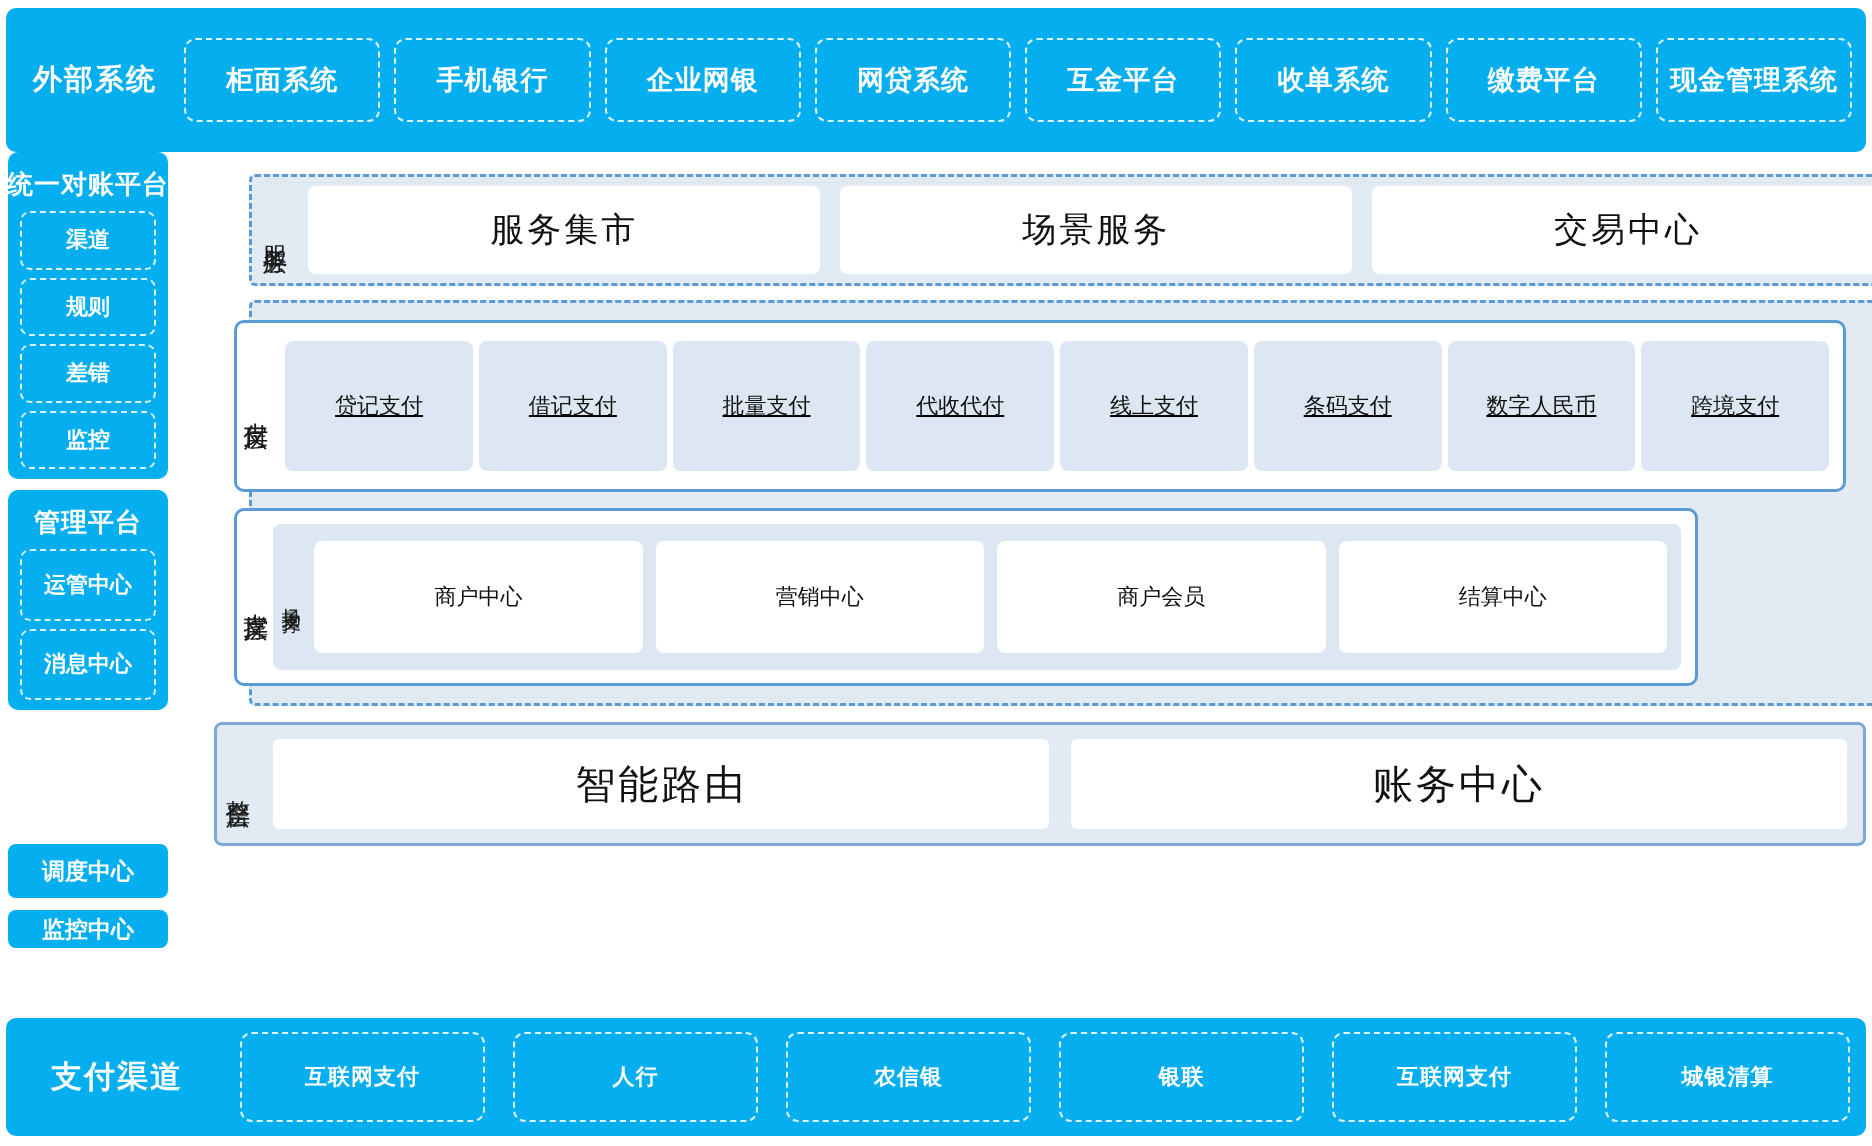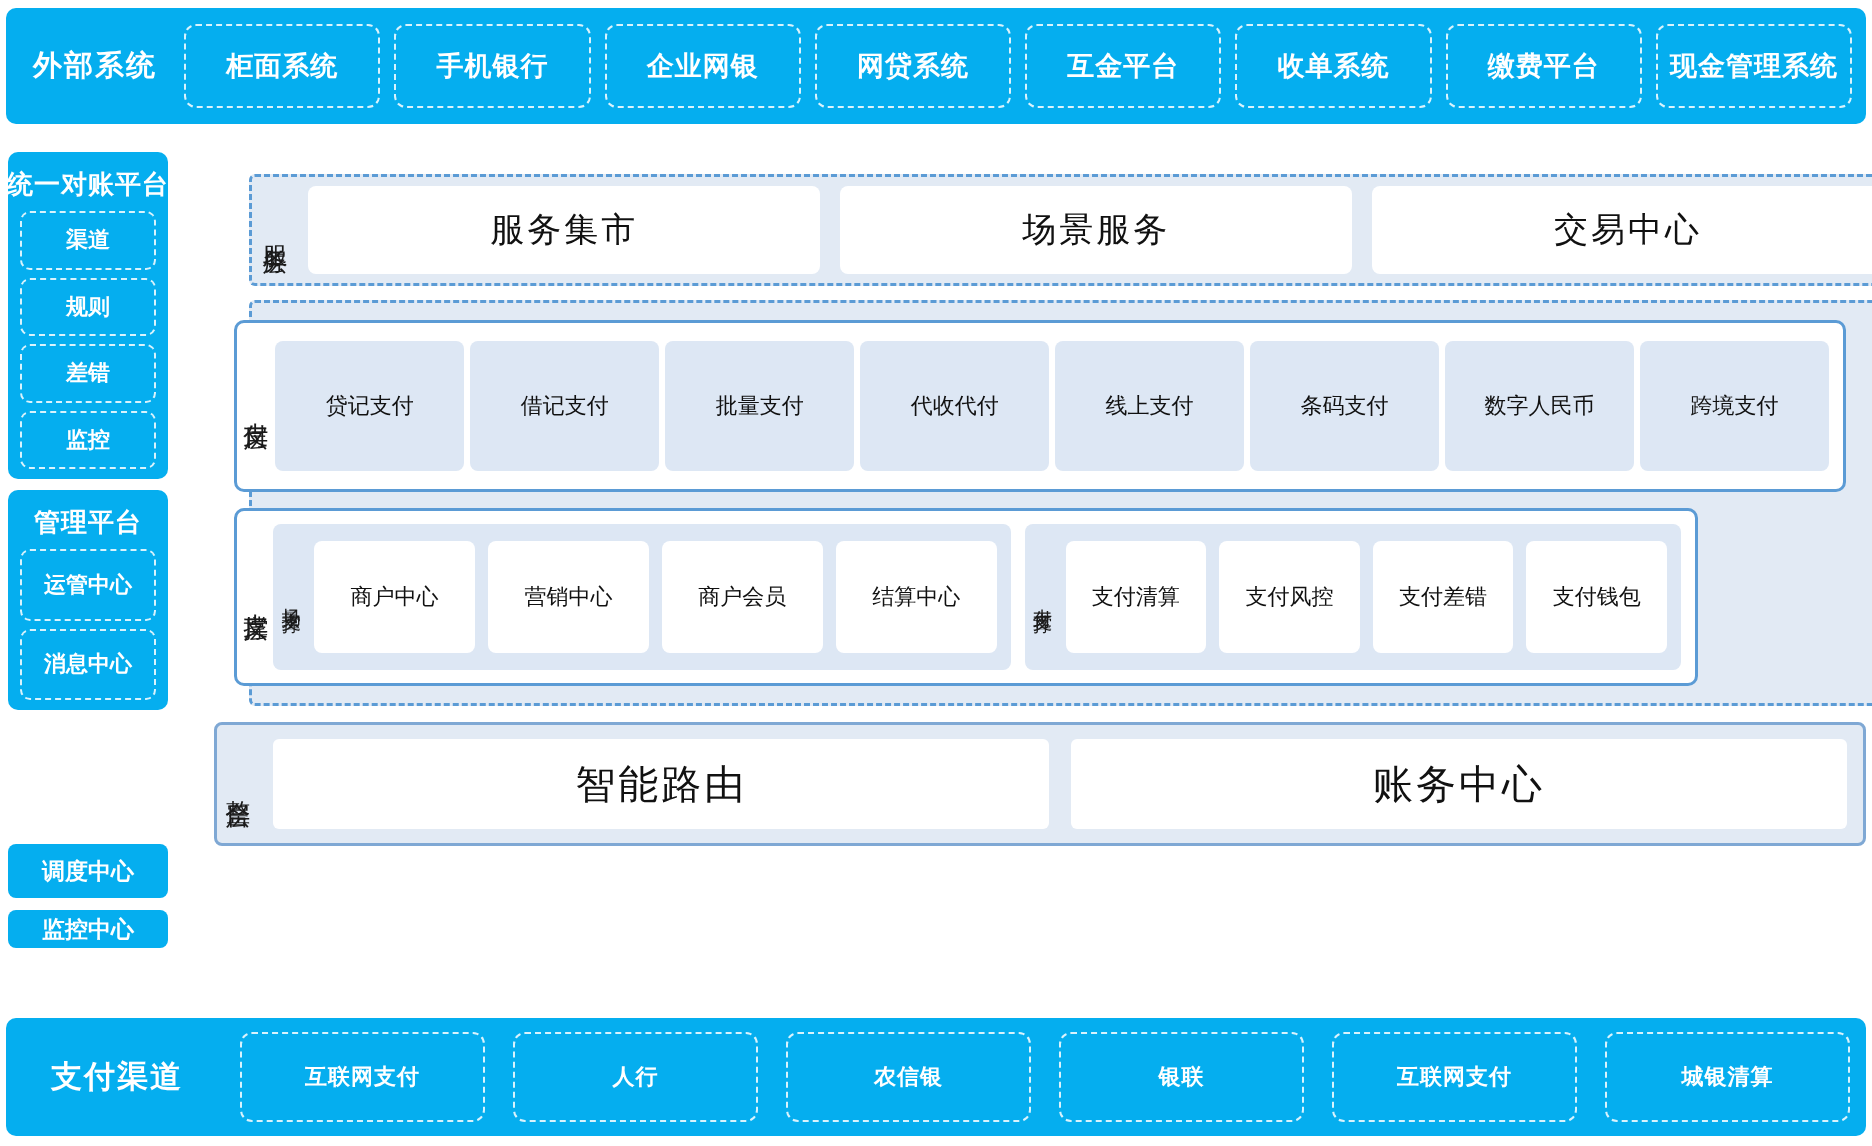--- a/index.html
+++ b/index.html
@@ -44,21 +44,21 @@
     justify-content: center;
     color: #ffffff;
     font-size: 27px;
     font-weight: bold;
     letter-spacing: 1px;
     white-space: nowrap;
   }
 
   
   #external-bar {
-    left: 6px; top: 8px; width: 1860px; height: 116px;
+    left: 6px; top: 8px; width: 1860px; height: 144px;
     padding: 12px 14px;
     gap: 14px;
   }
   #external-bar .bar-title { width: 150px; flex: none; }
   #external-bar .dashed-chip { height: 84px; }
 
   
   #channel-bar {
     left: 6px; top: 1018px; width: 1860px; height: 118px;
     padding: 0 16px;
@@ -192,21 +192,22 @@
     align-items: center;
   }
   #pay-panel     { left: 234px; top: 320px; width: 1612px; height: 172px; padding: 0 14px 0 6px; }
   #support-panel { left: 234px; top: 508px; width: 1464px; height: 178px; padding: 0 14px 0 6px; }
 
   #pay-cards {
     display: flex;
     flex: 1;
     gap: 6px;
     height: 130px;
-    margin-left: 6px;
+    margin-left: 16px;
+    text-decoration: underline;
   }
   .pay-card {
     flex: 1;
     background: #DDE7F4;
     border-radius: 8px;
     display: flex;
     align-items: center;
     justify-content: center;
     font-size: 22px;
     color: #111111;
@@ -334,27 +335,20 @@
     <div id="support-groups">
 
       <div class="support-group" id="scene-group">
         <div class="vlabel-sm">场景支撑</div>
         <div class="support-card">商户中心</div>
         <div class="support-card">营销中心</div>
         <div class="support-card">商户会员</div>
         <div class="support-card">结算中心</div>
       </div>
 
-      <div class="support-group" id="paysup-group">
-        <div class="vlabel-sm">支付支撑</div>
-        <div class="support-card">支付清算</div>
-        <div class="support-card">支付风控</div>
-        <div class="support-card">支付差错</div>
-        <div class="support-card">支付钱包</div>
-      </div>
 
     </div>
   </div>
 
   <div id="integration-layer">
     <div class="vlabel">整合层</div>
     <div class="integ-card">智能路由</div>
     <div class="integ-card">账务中心</div>
   </div>
 

